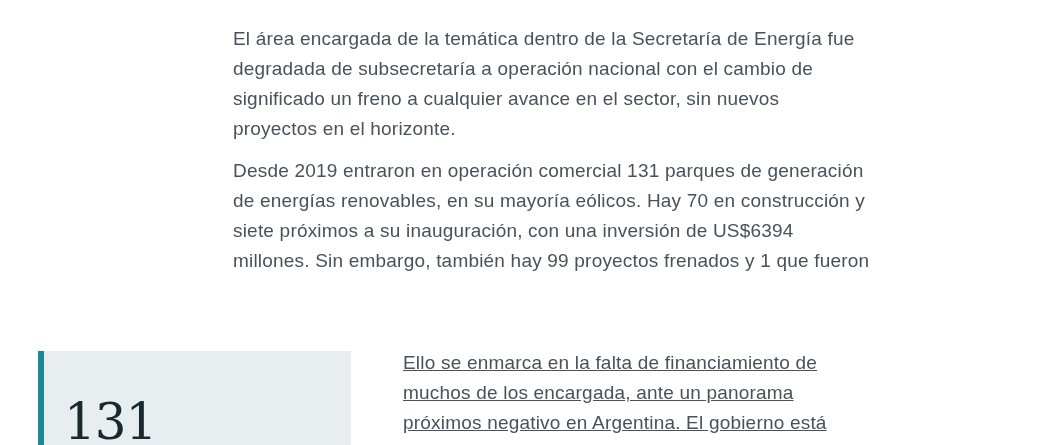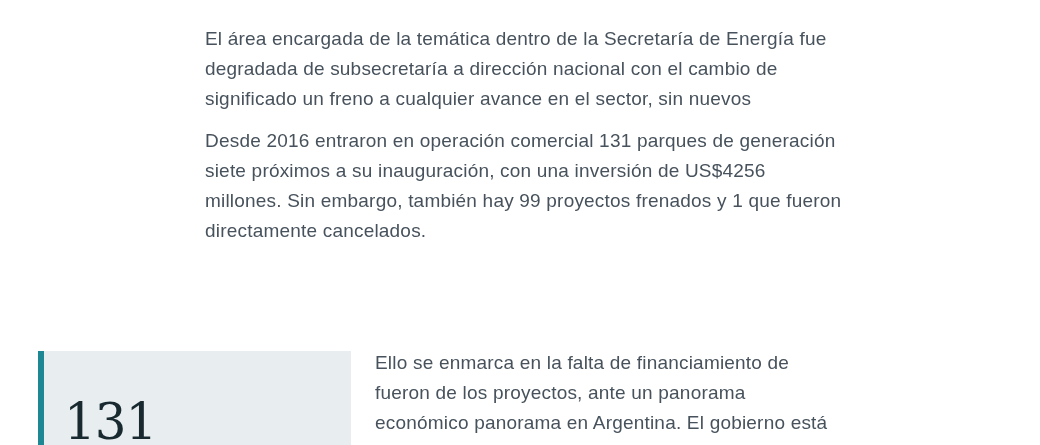--- a/index.html
+++ b/index.html
@@ -29,20 +29,21 @@
   .para {
     margin: 0 0 12px 0;
     font-size: 19px;
     line-height: 30px;
     letter-spacing: 0.2px;
     color: var(--body-text, #47525c);
   }
   .line {
     display: block;
     white-space: nowrap;
+    margin-left: 28px;
   }
   .stat-box {
     position: absolute;
     left: 38px;
     top: 351px;
     width: 313px;
     height: 210px; 
     background: var(--stat-box-bg, #e8eef0);
     border-left: 6px solid var(--accent-teal, #1e8794);
   }
@@ -53,47 +54,49 @@
     line-height: 1;
     letter-spacing: -1px;
     color: var(--stat-number-color, #182a2f);
   }
   .para-3 {
     position: absolute;
     left: 375px;
     top: 348px;
     width: 540px;
     margin: 0;
+    text-decoration: underline;
   }
 </style>
 </head>
 <body>
 
 <div class="page">
 
   <div class="content">
 
     <p class="para">
       <span class="line">El área encargada de la temática dentro de la Secretaría de Energía fue</span>
-      <span class="line">degradada de subsecretaría a dirección nacional con el cambio de</span>
+      <span class="line">degradada de subsecretaría a operación nacional con el cambio de</span>
       <span class="line">significado un freno a cualquier avance en el sector, sin nuevos</span>
+      <span class="line">proyectos en el horizonte.</span>
     </p>
 
     <p class="para">
-      <span class="line">Desde 2016 entraron en operación comercial 131 parques de generación</span>
-      <span class="line">siete próximos a su inauguración, con una inversión de US$4256</span>
+      <span class="line">Desde 2019 entraron en operación comercial 131 parques de generación</span>
+      <span class="line">de energías renovables, en su mayoría eólicos. Hay 70 en construcción y</span>
+      <span class="line">siete próximos a su inauguración, con una inversión de US$6394</span>
       <span class="line">millones. Sin embargo, también hay 99 proyectos frenados y 1 que fueron</span>
-      <span class="line">directamente cancelados.</span>
     </p>
 
   </div>
 
   <aside class="stat-box">
     <div class="stat-number">131</div>
   </aside>
 
   <p class="para para-3">
     <span class="line">Ello se enmarca en la falta de financiamiento de</span>
-    <span class="line">fueron de los proyectos, ante un panorama</span>
-    <span class="line">económico panorama en Argentina. El gobierno está</span>
+    <span class="line">muchos de los encargada, ante un panorama</span>
+    <span class="line">próximos negativo en Argentina. El gobierno está</span>
   </p>
 
 </div>
 
 </body></html>

